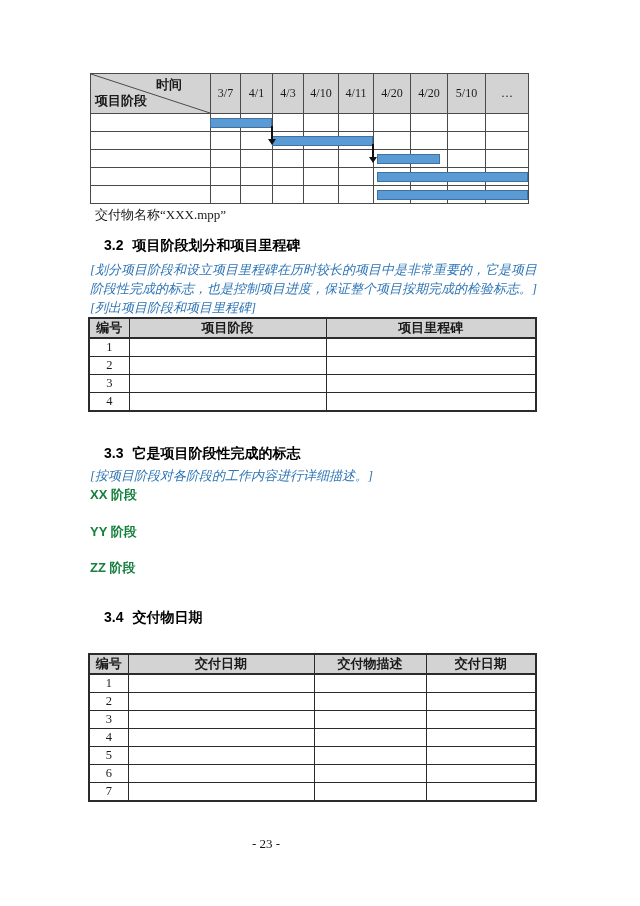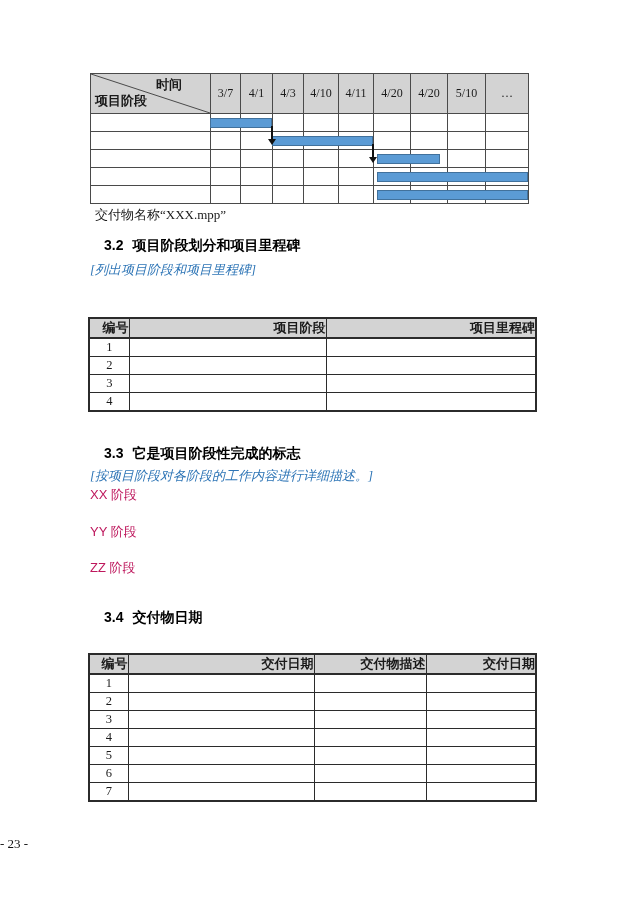--- a/index.html
+++ b/index.html
@@ -39,37 +39,37 @@
   .heading{
     position:absolute;left:96px;margin:8px;font-size:14px;font-weight:bold;color:#000;
     font-family:"Liberation Sans","DejaVu Sans",sans-serif;
   }
   .h-num{margin-right:9px;}
   .guide{
     position:absolute;left:90px;width:454px;margin:0;
     color:#2e75b6;font-style:italic;font-size:13px;line-height:19px;
   }
   .phase{
-    position:absolute;left:90px;margin:0;font-size:13px;font-weight:normal;color:#be185d;
+    position:absolute;left:90px;margin:0;font-size:13px;font-weight:bold;color:#15803d;
     font-family:"Liberation Sans","DejaVu Sans",sans-serif;
   }
   
   .doc-table-wrap{position:absolute;left:88px;}
   .doc-table{border-collapse:collapse;table-layout:fixed;width:447px;border:2px solid #2b2b2b;}
   .doc-table th,.doc-table td{border:1px solid #2b2b2b;padding:0;}
   .doc-table thead th{
-    background:#d3d3d3;height:17px;font-size:13px;font-weight:bold;text-align:right;
+    background:#d3d3d3;height:17px;font-size:13px;font-weight:bold;text-align:center;
     vertical-align:middle;border-bottom:2px solid #2b2b2b;
     font-family:"Liberation Sans","DejaVu Sans",sans-serif;
   }
   .doc-table tbody td{height:17px;font-size:12.5px;background:#ffffff;}
   .doc-table tbody td.num{text-align:center;}
   
   .footer{
-    position:absolute;left:0;top:836px;width:532px;
+    position:absolute;left:0;top:836px;width:532px;text-align:center;
     font-size:13px;color:#111;
   }
 </style>
 </head>
 <body>
 
 <div class="page">
 
   <div class="gantt">
     <table class="gantt-table">
@@ -179,20 +179,21 @@
         <div class="arrow-head" style="left: 178px; top: 66px;"></div>
         <div class="arrow-stem" style="left: 282px; top: 71px; height: 14px;"></div>
         <div class="arrow-head" style="left: 279px; top: 84px;"></div>
       </div>
   </div>
 
   <p class="note">交付物名称“XXX.mpp”</p>
 
   <h2 class="heading" style="top:229px"><span class="h-num">3.2</span><span>项目阶段划分和项目里程碑</span></h2>
   <div class="guide" style="top:260px">
+    <div>[划分项目阶段和设立项目里程碑在历时较长的项目中是非常重要的，它是项目阶段性完成的标志，也是控制项目进度，保证整个项目按期完成的检验标志。]</div>
     <div>[列出项目阶段和项目里程碑]</div>
   </div>
   <div class="doc-table-wrap" style="top:317px" id="table-milestones">
       <table class="doc-table">
         <colgroup>
           <col style="width: 40px;">
           <col style="width: 197px;">
           <col style="width: 210px;">
         </colgroup>
         <thead>

